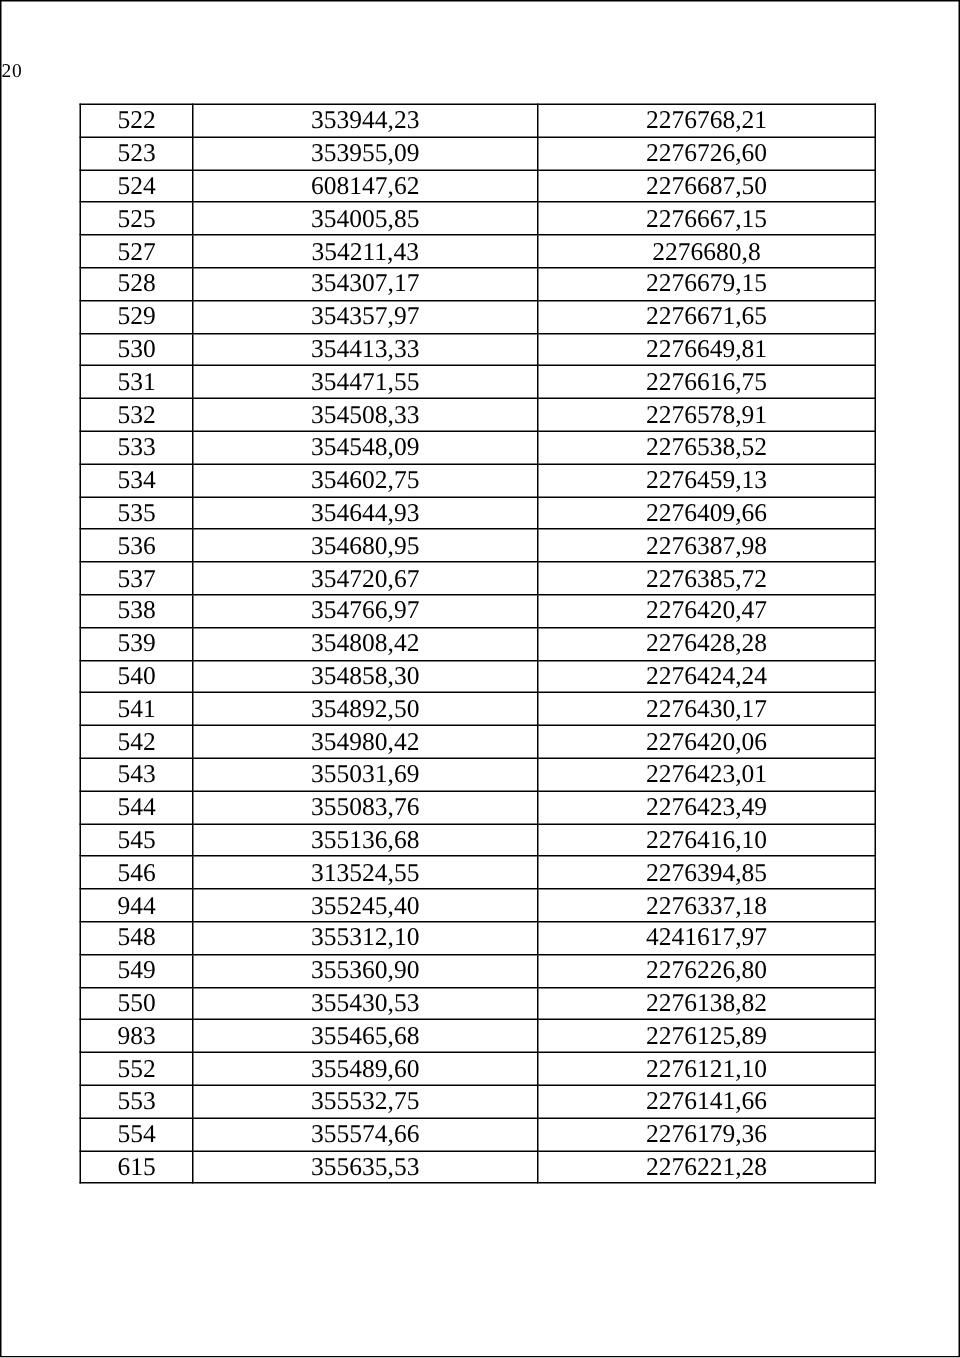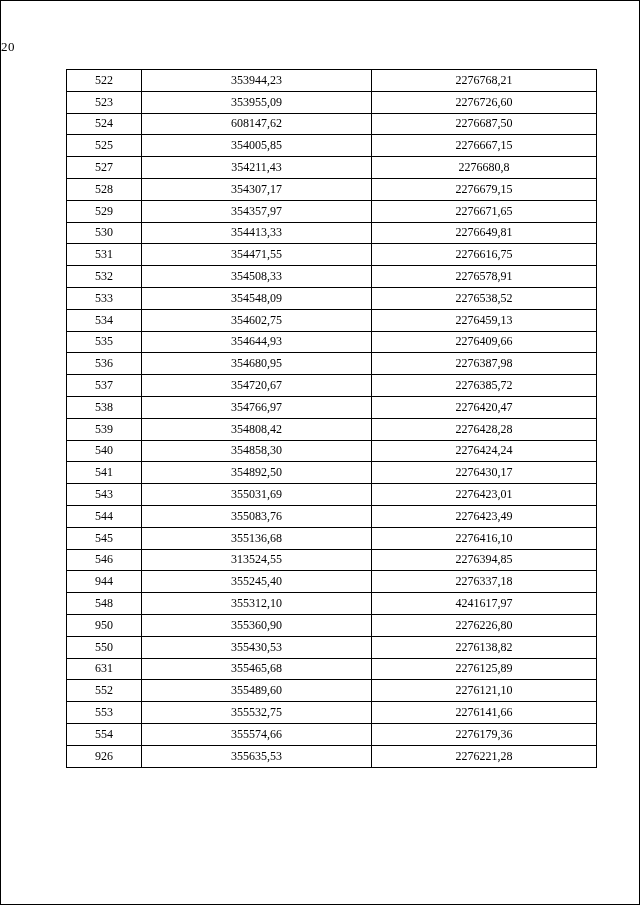--- a/index.html
+++ b/index.html
@@ -23,25 +23,25 @@
     top: 38px;
     left: 0;
     width: 100%;
     text-align: left;
     font-size: 13px;
     letter-spacing: 0.5px;
   }
   .data-table {
     position: absolute;
     top: 68px;
-    left: 65px;
+    left: 52px;
     width: 530px;
     border-collapse: collapse;
     table-layout: fixed;
-    font-size: 12px;
+    font-size: 17px;
   }
   .data-table td {
     border: 1px solid #000000;
     height: 20.8px;
     padding: 0;
     text-align: center;
     vertical-align: middle;
     white-space: nowrap;
     overflow: hidden;
   }
@@ -151,20 +151,25 @@
           <td>540</td>
           <td>354858,30</td>
           <td>2276424,24</td>
         </tr>
         <tr>
           <td>541</td>
           <td>354892,50</td>
           <td>2276430,17</td>
         </tr>
         <tr>
+          <td>542</td>
+          <td>354980,42</td>
+          <td>2276420,06</td>
+        </tr>
+        <tr>
           <td>543</td>
           <td>355031,69</td>
           <td>2276423,01</td>
         </tr>
         <tr>
           <td>544</td>
           <td>355083,76</td>
           <td>2276423,49</td>
         </tr>
         <tr>
@@ -181,49 +186,49 @@
           <td>944</td>
           <td>355245,40</td>
           <td>2276337,18</td>
         </tr>
         <tr>
           <td>548</td>
           <td>355312,10</td>
           <td>4241617,97</td>
         </tr>
         <tr>
-          <td>950</td>
+          <td>549</td>
           <td>355360,90</td>
           <td>2276226,80</td>
         </tr>
         <tr>
           <td>550</td>
           <td>355430,53</td>
           <td>2276138,82</td>
         </tr>
         <tr>
-          <td>631</td>
+          <td>983</td>
           <td>355465,68</td>
           <td>2276125,89</td>
         </tr>
         <tr>
           <td>552</td>
           <td>355489,60</td>
           <td>2276121,10</td>
         </tr>
         <tr>
           <td>553</td>
           <td>355532,75</td>
           <td>2276141,66</td>
         </tr>
         <tr>
           <td>554</td>
           <td>355574,66</td>
           <td>2276179,36</td>
         </tr>
         <tr>
-          <td>926</td>
+          <td>615</td>
           <td>355635,53</td>
           <td>2276221,28</td>
         </tr>
       </tbody>
   </table>
 </div>
 
 </body></html>

